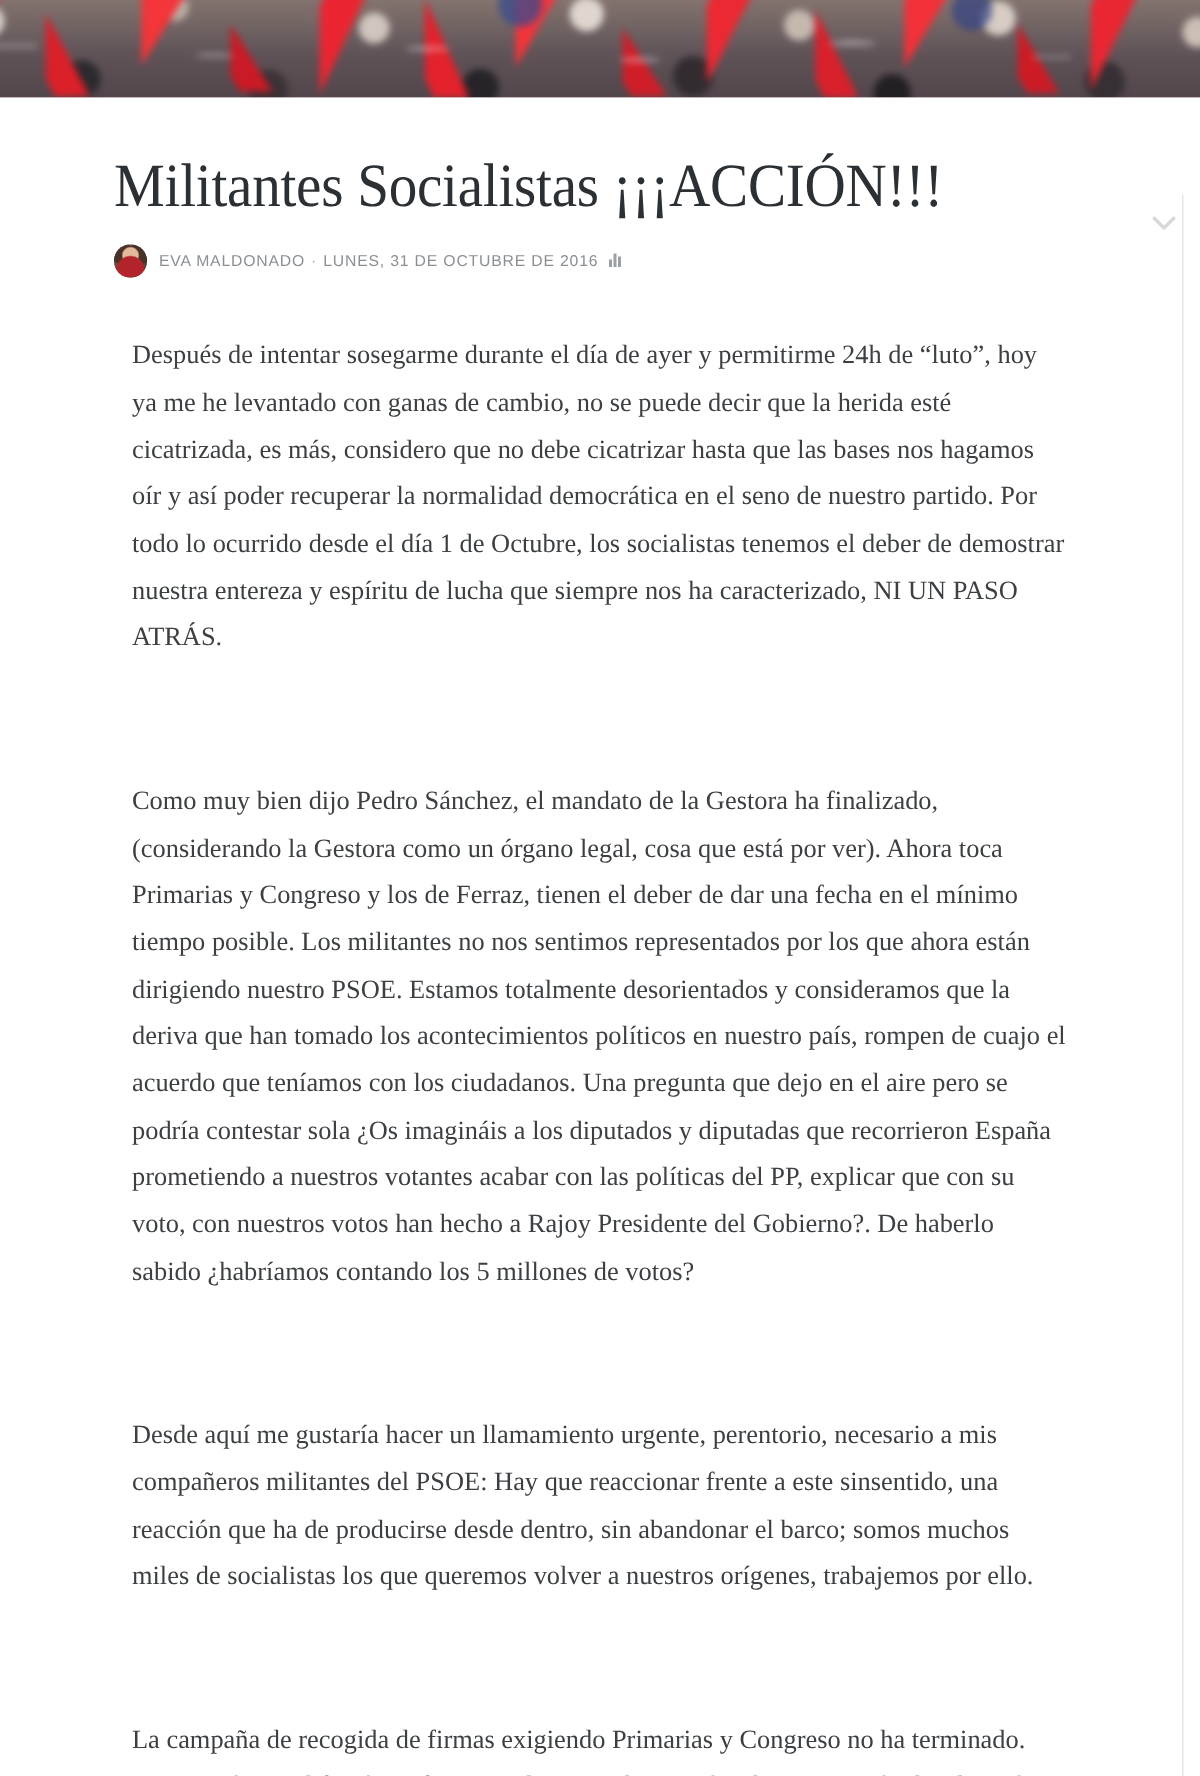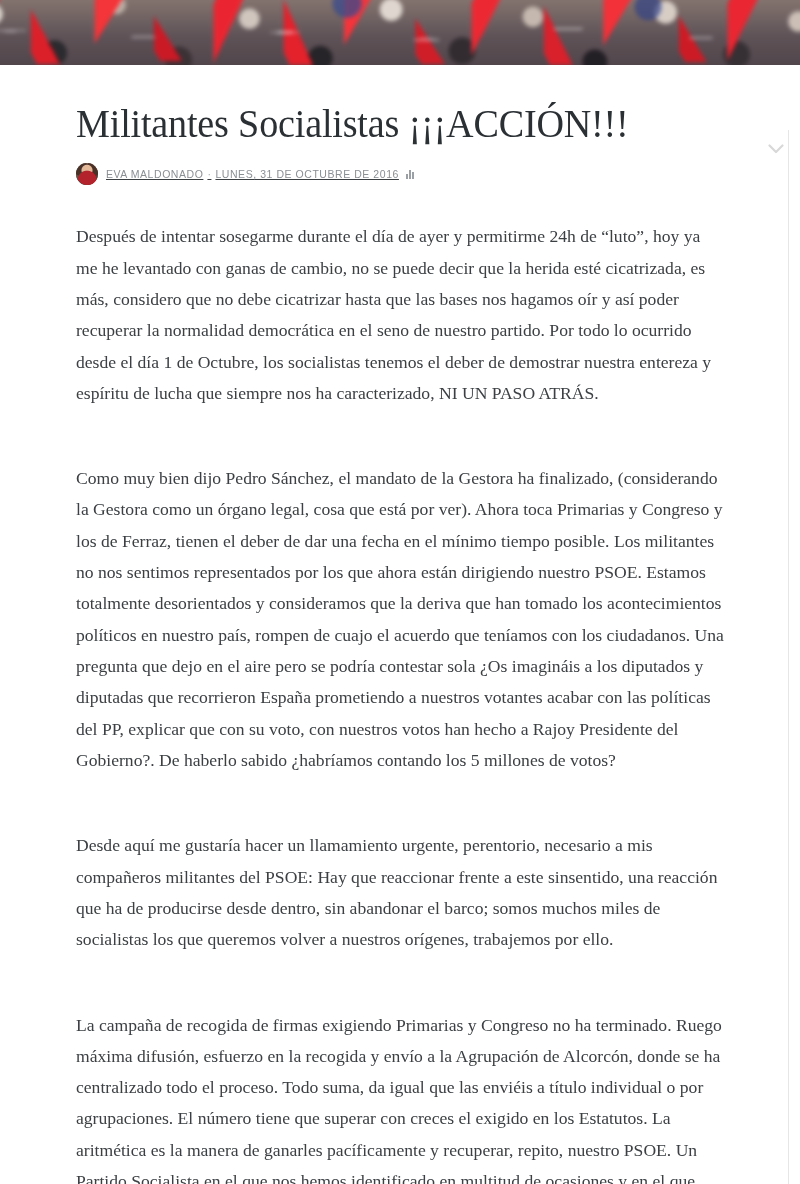--- a/index.html
+++ b/index.html
@@ -128,21 +128,20 @@
     transform: scaleX(0.93);
     transform-origin: left center;
     white-space: nowrap;
   }
 
   .byline {
     display: flex;
     align-items: center;
     margin-top: 18px;
     gap: 8px;
-    text-decoration: underline;
   }
   .avatar {
     width: 22px;
     height: 22px;
     border-radius: 50%;
     flex: 0 0 22px;
     overflow: hidden;
     position: relative;
     background: #6b5c52;
   }
@@ -183,21 +182,21 @@
   .stats-icon i:nth-child(3) { height: 7px; }
 
   .post-body {
     margin-top: 36px;
     font-size: 17.6px;
     line-height: 1.78;
     color: #3c4043;
     text-align: left;
   }
   .post-body p {
-    margin: 0;
+    margin: 12px;
   }
   .para-gap { height: 54px; }
 </style>
 </head>
 <body>
 
 <div class="banner">
   <div class="banner-photo">
     <div class="banner-layer bl-crowd"></div>
     <div class="banner-layer bl-flags"></div>

